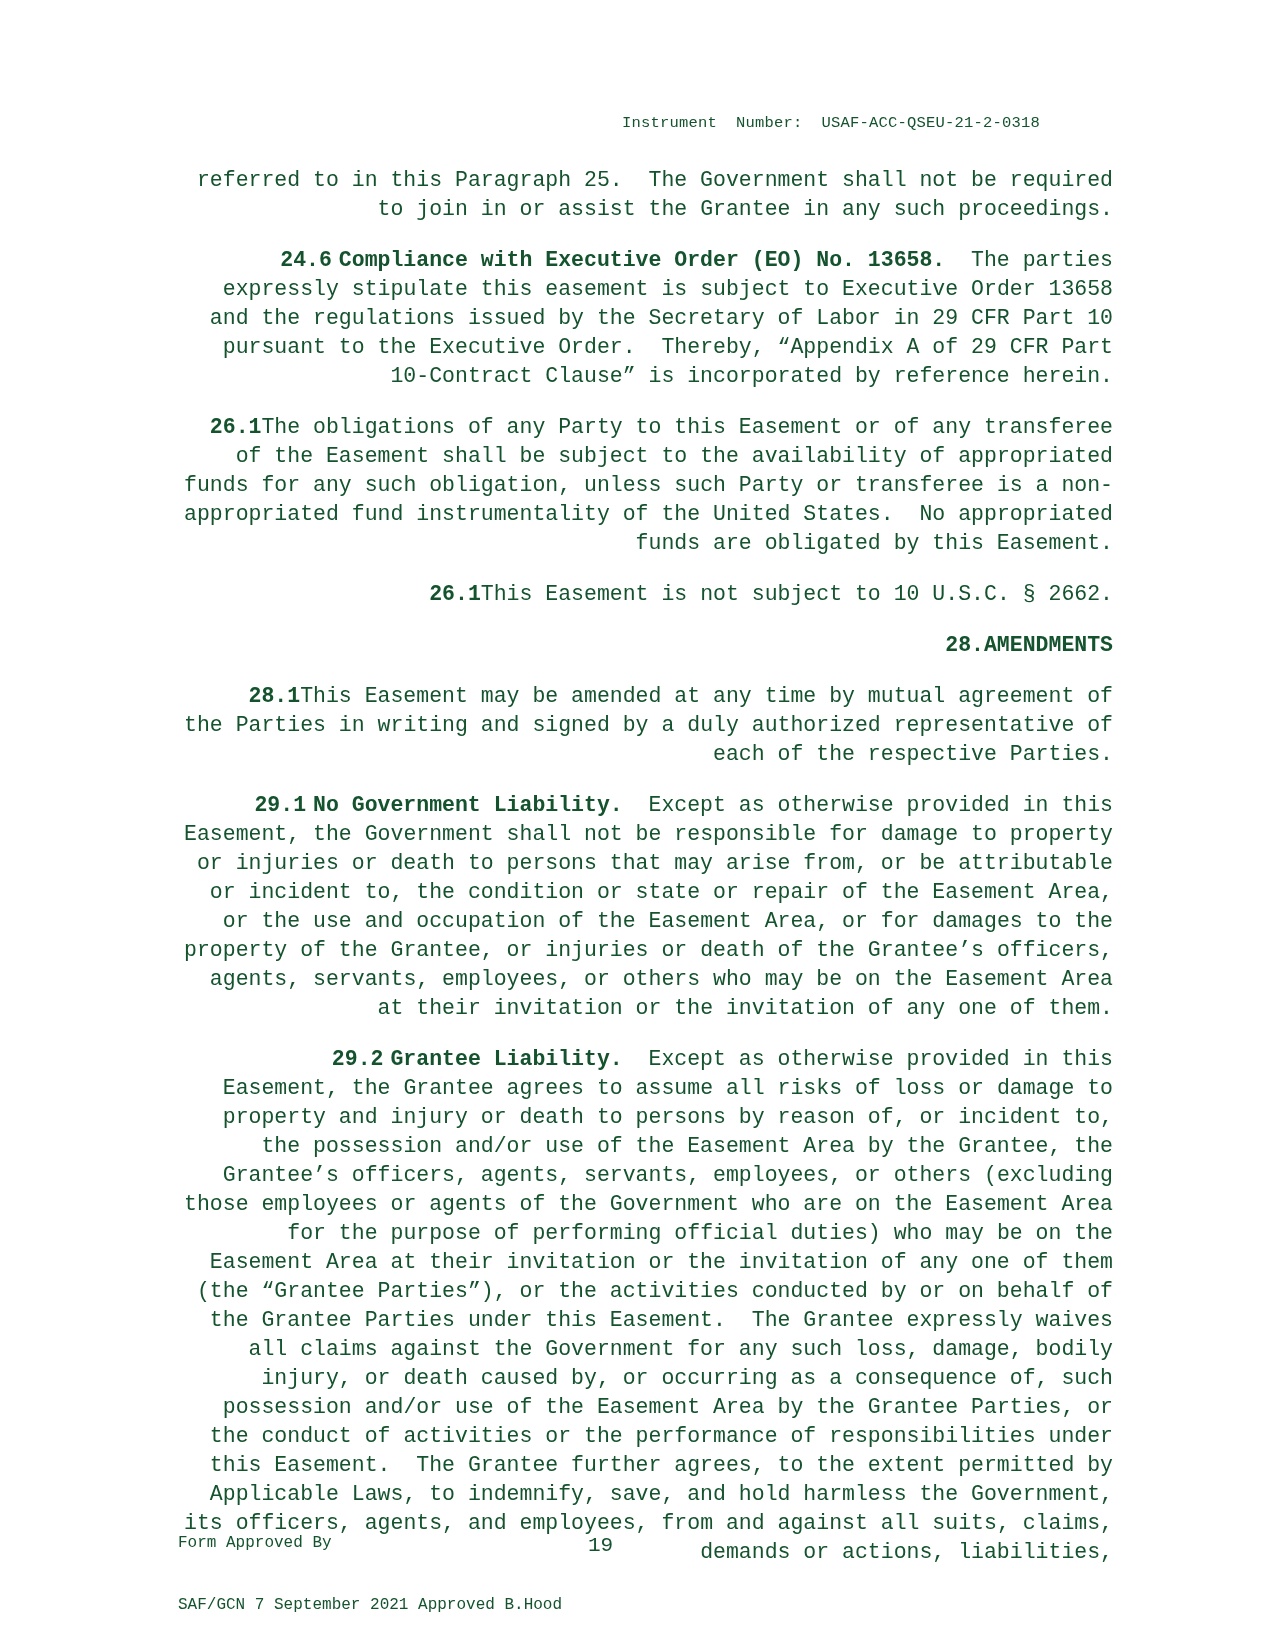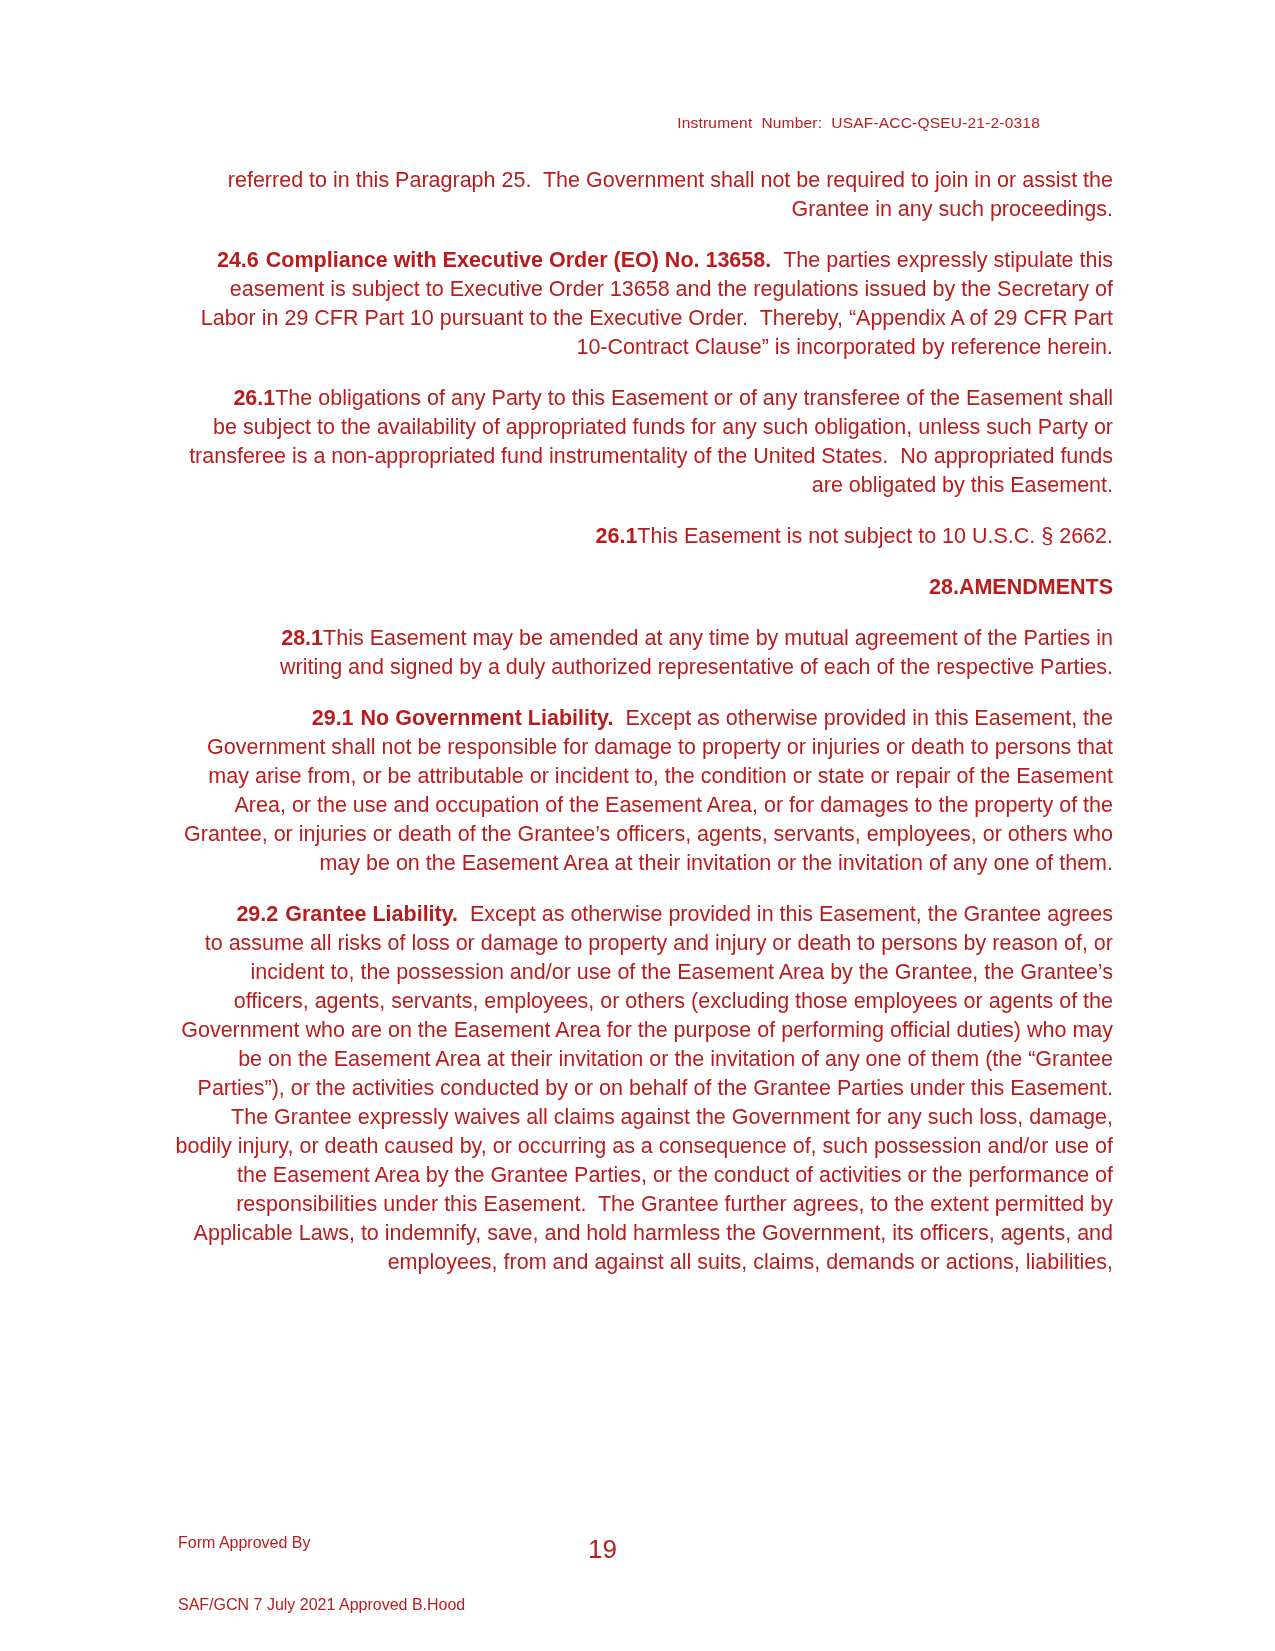--- a/index.html
+++ b/index.html
@@ -5,22 +5,22 @@
   html, body {
     margin: 0;
     padding: 0;
     background: #e8e8e8;
   }
   .page {
     position: relative;
     width: 1275px;
     height: 1651px;
     background: #ffffff;
-    color: #b91c1c;
-    font-family: Liberation Sans, sans-serif;
+    color: #14532d;
+    font-family: Liberation Mono, monospace;
     overflow: hidden;
     box-shadow: 0 0 4px rgba(0,0,0,0.25);
   }
   .header {
     position: absolute;
     top: 96px;
     left: 0;
     right: 235px;
     text-align: right;
     font-size: 15.5px;
@@ -54,21 +54,21 @@
     left: 178px;
     top: 1492px;
     font-size: 16px;
     line-height: 20.5px;
     white-space: pre-wrap;
   }
   .pagenum {
     position: absolute;
     left: 588px;
     top: 1534px;
-    font-size: 26px;
+    font-size: 21px;
     text-align: right;
   }
 </style>
 </head>
 <body>
 
 <div class="page">
   <div class="header">
     <span>Instrument  Number:  USAF-ACC-QSEU-21-2-0318</span>
   </div>
@@ -79,18 +79,18 @@
       <p><span class="pnum">26.1</span><span>The obligations of any Party to this Easement or of any transferee of the Easement shall be subject to the availability of appropriated funds for any such obligation, unless such Party or transferee is a non-appropriated fund instrumentality of the United States.  No appropriated funds are obligated by this Easement.</span></p>
       <p><span class="pnum">26.1</span><span>This Easement is not subject to 10 U.S.C. § 2662.</span></p>
       <p class="heading"><span class="pnum">28.</span><span>AMENDMENTS</span></p>
       <p><span class="pnum">28.1</span><span>This Easement may be amended at any time by mutual agreement of the Parties in writing and signed by a duly authorized representative of each of the respective Parties.</span></p>
       <p><span class="pnum">29.1</span><span class="lead">No Government Liability.  </span><span>Except as otherwise provided in this Easement, the Government shall not be responsible for damage to property or injuries or death to persons that may arise from, or be attributable or incident to, the condition or state or repair of the Easement Area, or the use and occupation of the Easement Area, or for damages to the property of the Grantee, or injuries or death of the Grantee’s officers, agents, servants, employees, or others who may be on the Easement Area at their invitation or the invitation of any one of them.</span></p>
       <p><span class="pnum">29.2</span><span class="lead">Grantee Liability.  </span><span>Except as otherwise provided in this Easement, the Grantee agrees to assume all risks of loss or damage to property and injury or death to persons by reason of, or incident to, the possession and/or use of the Easement Area by the Grantee, the Grantee’s officers, agents, servants, employees, or others (excluding those employees or agents of the Government who are on the Easement Area for the purpose of performing official duties) who may be on the Easement Area at their invitation or the invitation of any one of them (the “Grantee Parties”), or the activities conducted by or on behalf of the Grantee Parties under this Easement.  The Grantee expressly waives all claims against the Government for any such loss, damage, bodily injury, or death caused by, or occurring as a consequence of, such possession and/or use of the Easement Area by the Grantee Parties, or the conduct of activities or the performance of responsibilities under this Easement.  The Grantee further agrees, to the extent permitted by Applicable Laws, to indemnify, save, and hold harmless the Government, its officers, agents, and employees, from and against all suits, claims, demands or actions, liabilities,</span></p>
     </div>
 
   <div class="footer">
     <div>Form Approved By</div>
-    <div>SAF/GCN 7 July 2021 Approved B.Hood</div>
+    <div>SAF/GCN 7 September 2021 Approved B.Hood</div>
     
   </div>
 
   <div class="pagenum">19</div>
 </div>
 
 </body></html>

